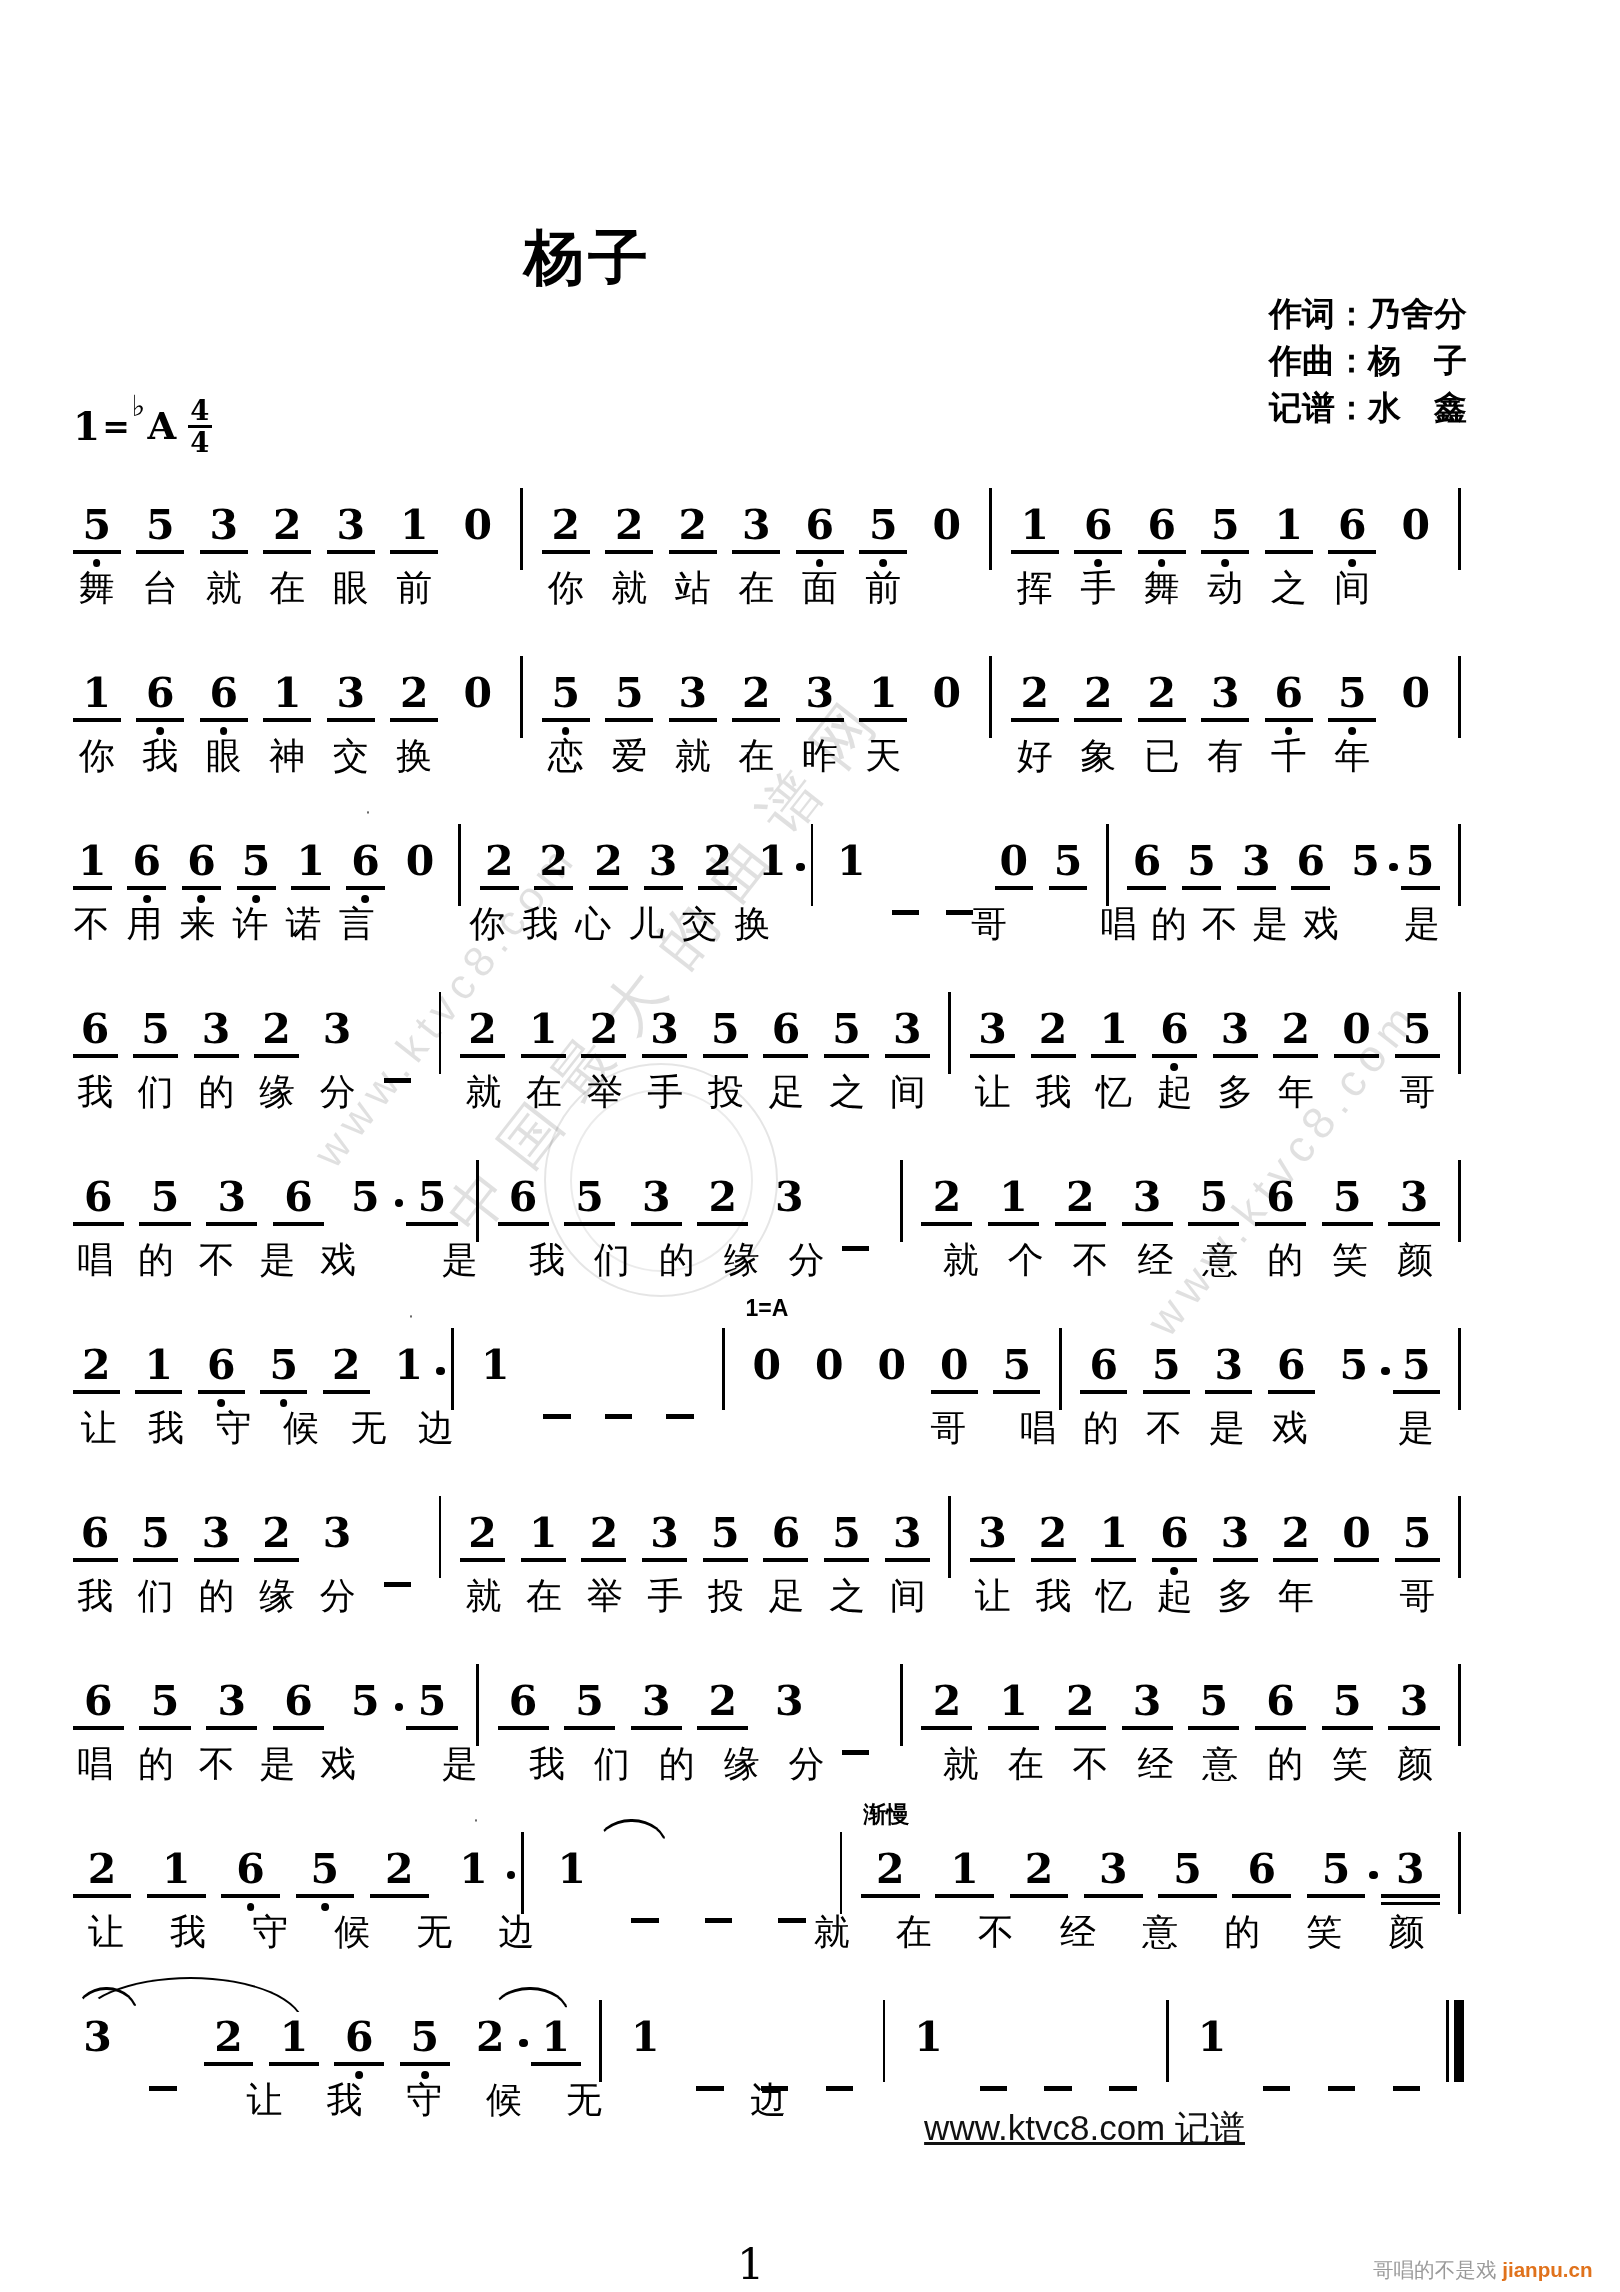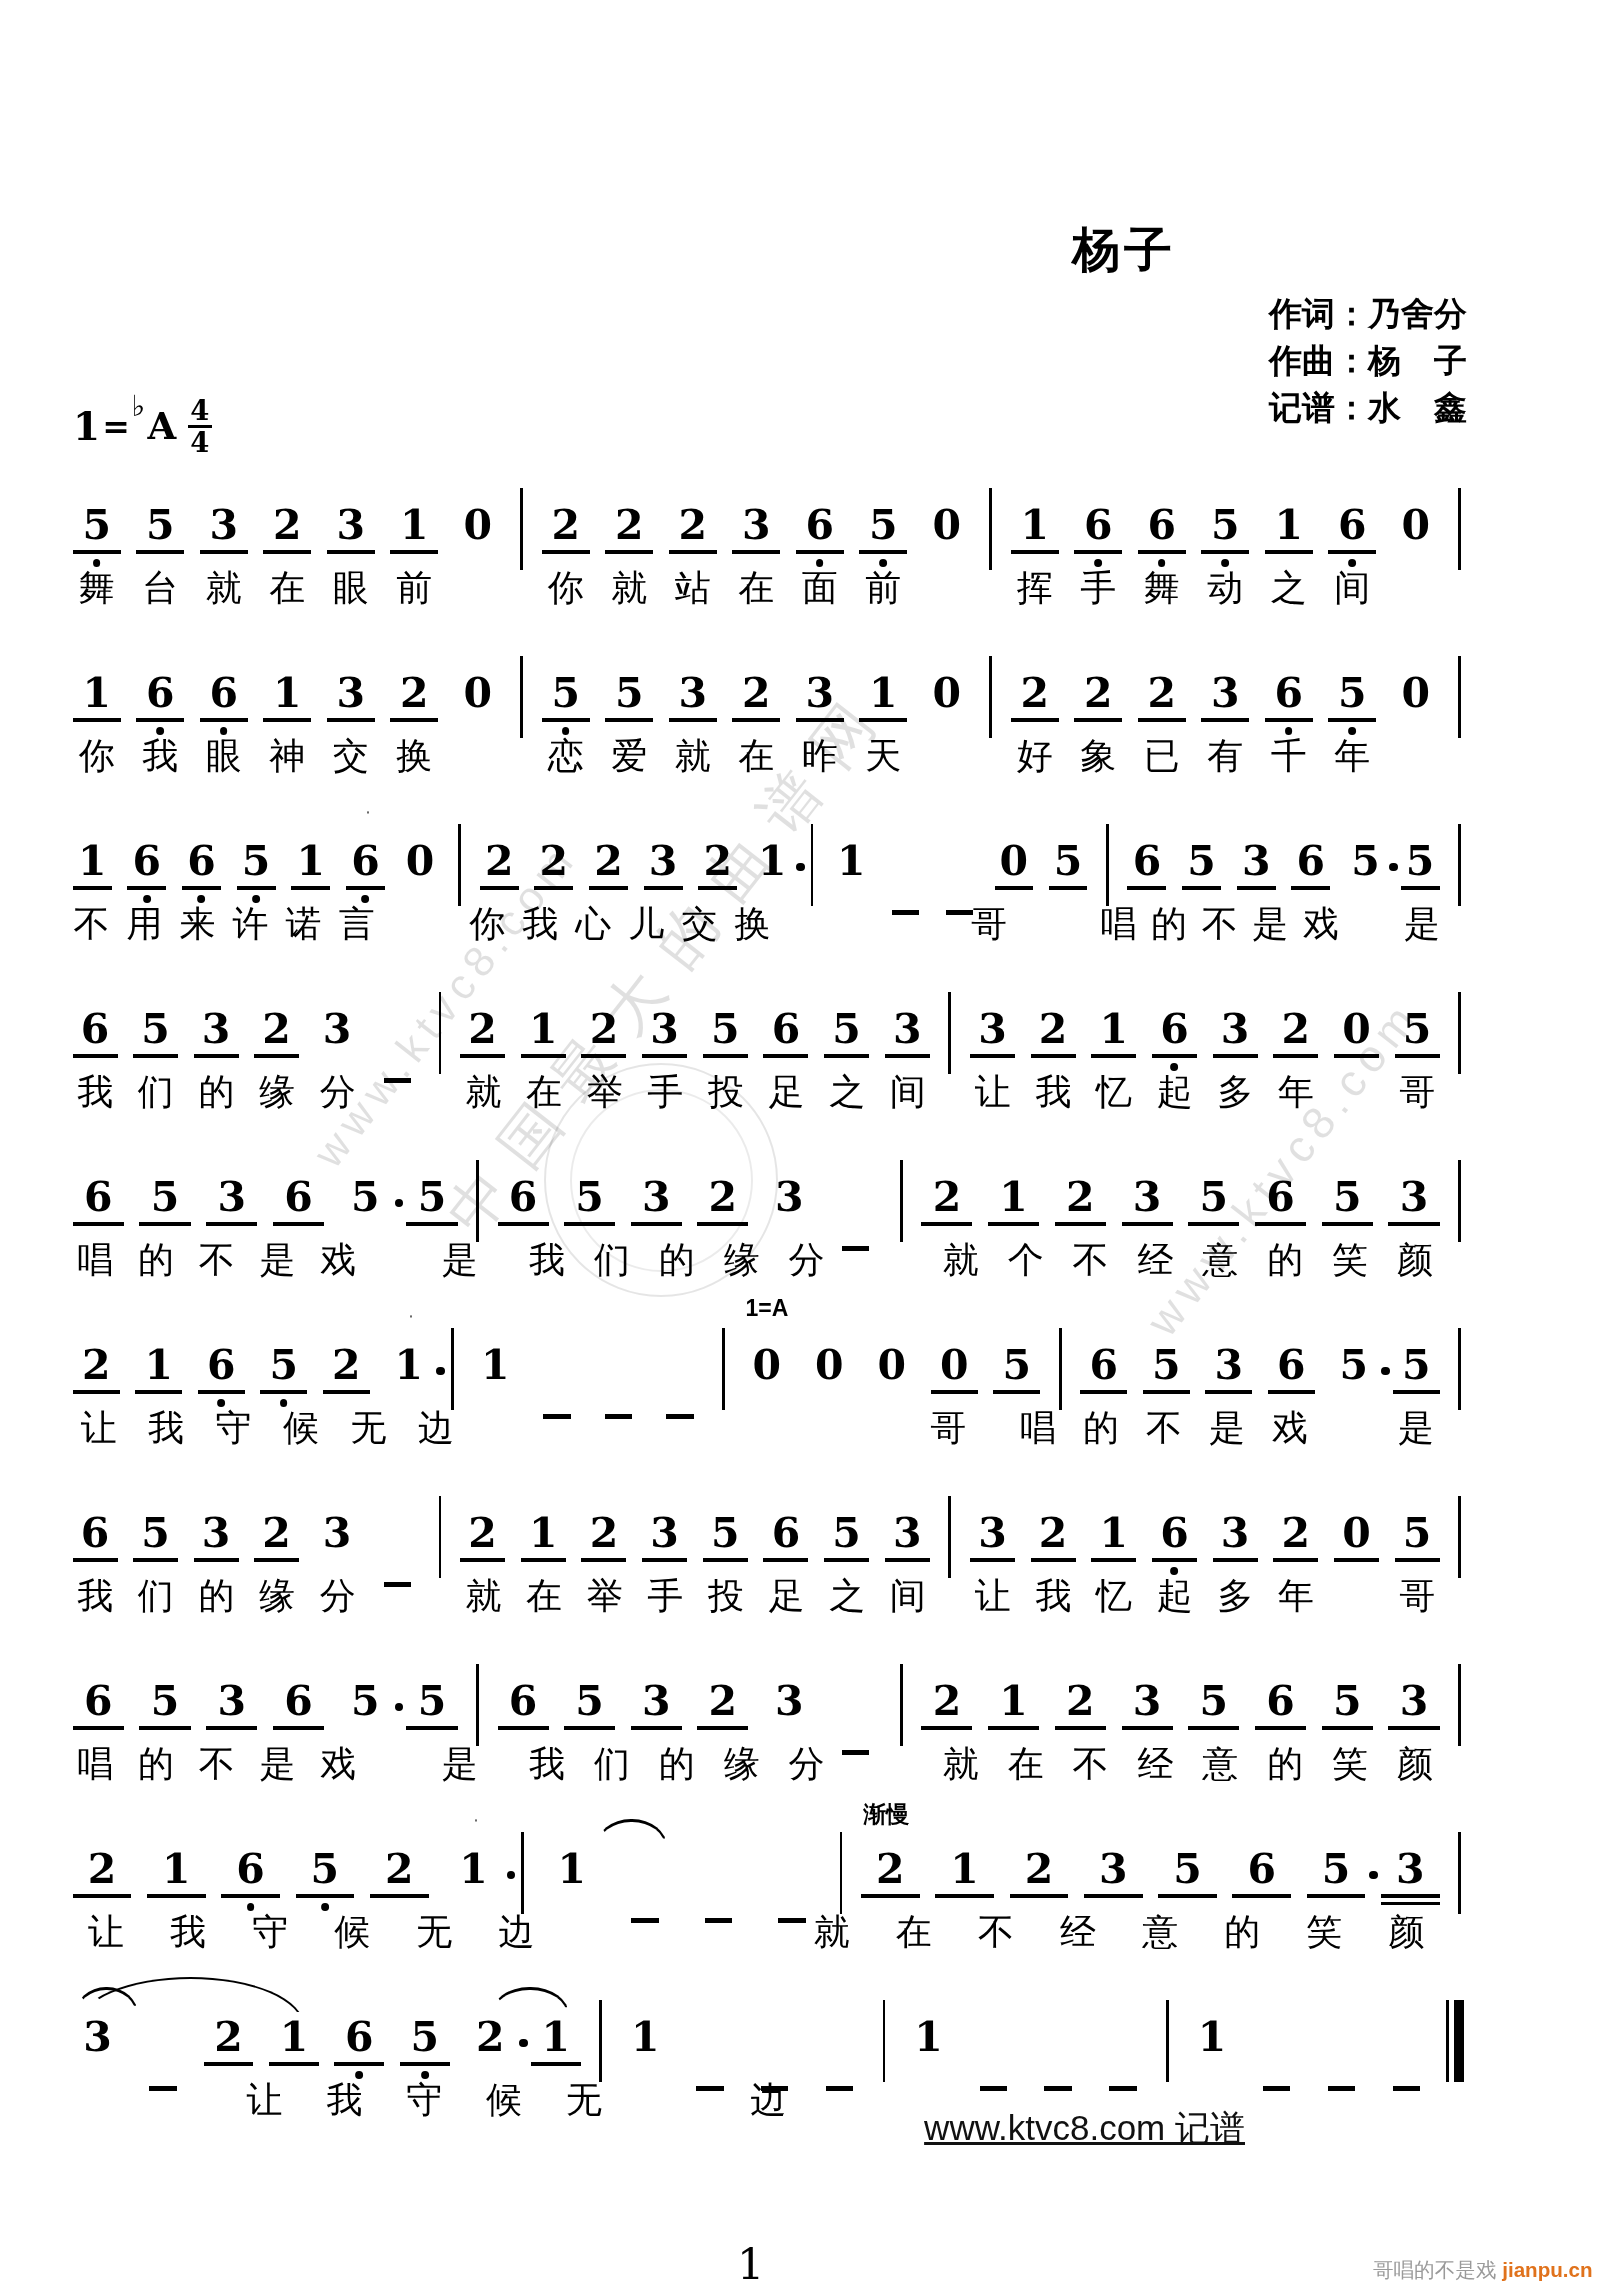--- a/index.html
+++ b/index.html
@@ -1,22 +1,22 @@
 <!DOCTYPE html>
 <html><head>
 <meta charset="utf-8">
 <style>
   html,body{margin:0;padding:0;background:#e8e8e8;}
   .sheet{position:relative;width:1620px;height:2293px;background:#ffffff;margin:0 auto;
          font-family:"Liberation Serif", serif;color:#000;overflow:hidden;}
   
   .title{position:absolute;top:86px;left:0;width:1176px;text-align:center;
          font-size:84px;font-weight:bold;font-family:"DejaVu Serif",serif;letter-spacing:3.9px;}
-  .subtitle{position:absolute;top:218px;left:0;width:1176px;text-align:right;
-            font-size:48px;font-weight:bold;font-family:"DejaVu Serif",serif;letter-spacing:3.9px;}
+  .subtitle{position:absolute;top:218px;left:0;width:1176px;text-align:center;
+            font-size:60px;font-weight:bold;font-family:"DejaVu Serif",serif;letter-spacing:3.9px;}
   .credits{position:absolute;top:290px;right:153px;text-align:left;
            font-size:33px;font-weight:bold;font-family:"Liberation Sans",sans-serif;line-height:47px;}
   .credits div{white-space:pre;margin-left:10px;}
   
   .keysig{position:absolute;top:404px;left:73px;display:flex;align-items:flex-start;
           font-family:"DejaVu Serif",serif;font-weight:bold;}
   .keysig .one{font-size:39px;line-height:45px;}
   .keysig .eq{font-size:33px;line-height:45px;margin:0 2px;}
   .keysig .flat{font-size:29px;line-height:29px;position:relative;top:-11.8px;}
   .keysig .letter{font-size:37px;line-height:45px;margin-left:2px;}

